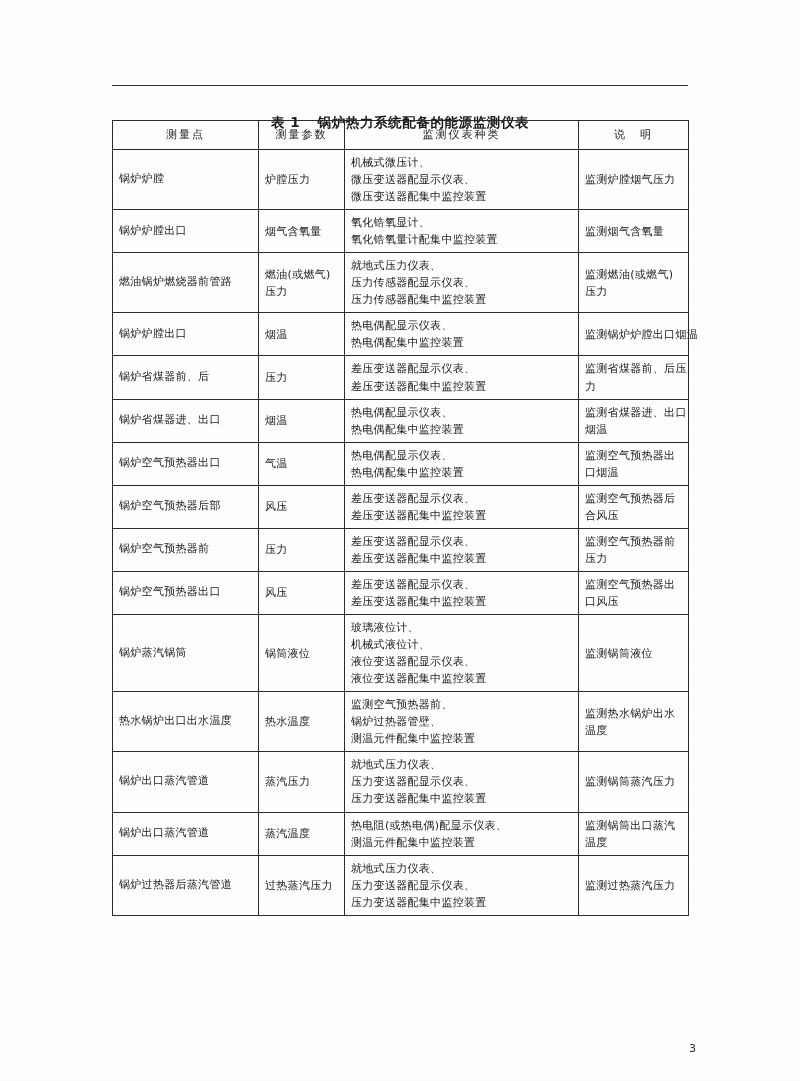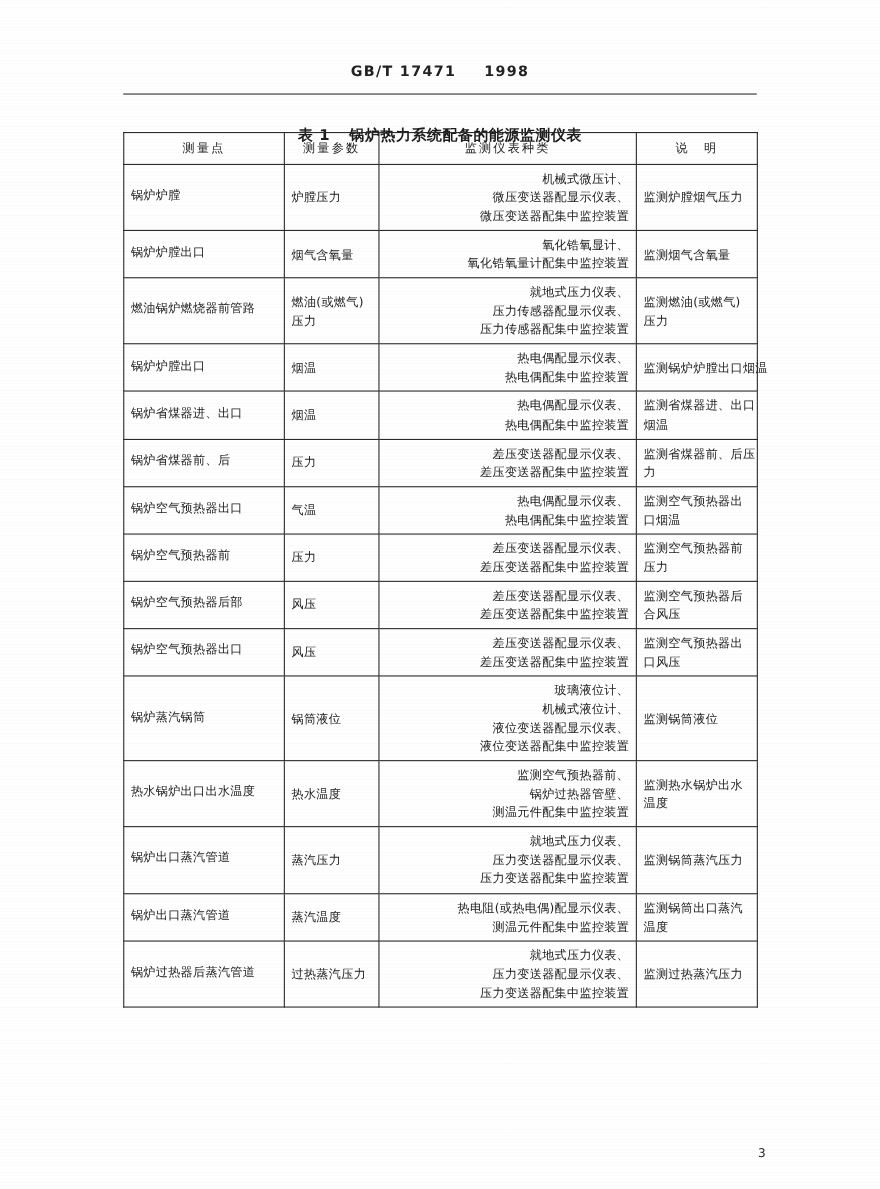--- a/index.html
+++ b/index.html
@@ -103,21 +103,21 @@
     padding: 3px 4px;
     letter-spacing: 2px;
   }
   .col-point   { width: 146px; }
   .col-param   { width: 86px;  }
   .col-instr   { width: 234px; }
   .col-note    { width: 110px; }
 
   td.point  { text-align: left;  padding-left: 8px; font-family: Liberation Mono, monospace; }
   td.param  { text-align: left;  padding-left: 8px; }
-  td.instr  { text-align: right;  padding-left: 14px; }
+  td.instr  { text-align: left;  padding-left: 14px; }
   td.note   { text-align: left;  padding-left: 8px; }
 
   .instr-line { display: block; white-space: nowrap; }
 
   
   .page-num {
     position: absolute;
     bottom: 26px;
     right: 104px;
     font-size: 11px;
@@ -134,25 +134,20 @@
       repeating-linear-gradient(0deg, rgba(0,0,0,0.5) 0px, rgba(0,0,0,0) 1px, rgba(0,0,0,0) 3px);
     z-index: 5;
   }
 </style>
 </head>
 <body>
 
 <div class="page">
 
 
-  <div class="std-header">
-    <span>GB/T 17471</span>
-    <span style="display:inline-block;width:14px"></span>
-    <span>1998</span>
-  </div>
   <div class="header-rule"></div>
 
   <div class="table-caption">
     <span class="cap-num">表 1</span>
     <span>锅炉热力系统配备的能源监测仪表</span>
   </div>
 
   <div class="tbl-wrap">
     <table class="main">
       <colgroup>
@@ -211,77 +206,77 @@
             <td class="param">烟温</td>
             <td class="instr">
               <span class="instr-line">热电偶配显示仪表、</span>
               <span class="instr-line">热电偶配集中监控装置</span>
             </td>
             <td class="note">
               <span class="instr-line">监测锅炉炉膛出口烟温</span>
             </td>
           </tr>
           <tr>
+            <td class="point">锅炉省煤器前、后</td>
+            <td class="param">压力</td>
+            <td class="instr">
+              <span class="instr-line">差压变送器配显示仪表、</span>
+              <span class="instr-line">差压变送器配集中监控装置</span>
+            </td>
+            <td class="note">
+              <span class="instr-line">监测省煤器前、后压</span>
+              <span class="instr-line">力</span>
+            </td>
+          </tr>
+          <tr>
             <td class="point">锅炉省煤器进、出口</td>
             <td class="param">烟温</td>
             <td class="instr">
               <span class="instr-line">热电偶配显示仪表、</span>
               <span class="instr-line">热电偶配集中监控装置</span>
             </td>
             <td class="note">
               <span class="instr-line">监测省煤器进、出口</span>
               <span class="instr-line">烟温</span>
             </td>
           </tr>
           <tr>
-            <td class="point">锅炉省煤器前、后</td>
-            <td class="param">压力</td>
+            <td class="point">锅炉空气预热器出口</td>
+            <td class="param">气温</td>
+            <td class="instr">
+              <span class="instr-line">热电偶配显示仪表、</span>
+              <span class="instr-line">热电偶配集中监控装置</span>
+            </td>
+            <td class="note">
+              <span class="instr-line">监测空气预热器出</span>
+              <span class="instr-line">口烟温</span>
+            </td>
+          </tr>
+          <tr>
+            <td class="point">锅炉空气预热器后部</td>
+            <td class="param">风压</td>
             <td class="instr">
               <span class="instr-line">差压变送器配显示仪表、</span>
               <span class="instr-line">差压变送器配集中监控装置</span>
             </td>
             <td class="note">
-              <span class="instr-line">监测省煤器前、后压</span>
-              <span class="instr-line">力</span>
-            </td>
-          </tr>
-          <tr>
-            <td class="point">锅炉空气预热器出口</td>
-            <td class="param">气温</td>
-            <td class="instr">
-              <span class="instr-line">热电偶配显示仪表、</span>
-              <span class="instr-line">热电偶配集中监控装置</span>
-            </td>
-            <td class="note">
-              <span class="instr-line">监测空气预热器出</span>
-              <span class="instr-line">口烟温</span>
+              <span class="instr-line">监测空气预热器后</span>
+              <span class="instr-line">合风压</span>
             </td>
           </tr>
           <tr>
             <td class="point">锅炉空气预热器前</td>
             <td class="param">压力</td>
             <td class="instr">
               <span class="instr-line">差压变送器配显示仪表、</span>
               <span class="instr-line">差压变送器配集中监控装置</span>
             </td>
             <td class="note">
               <span class="instr-line">监测空气预热器前</span>
               <span class="instr-line">压力</span>
-            </td>
-          </tr>
-          <tr>
-            <td class="point">锅炉空气预热器后部</td>
-            <td class="param">风压</td>
-            <td class="instr">
-              <span class="instr-line">差压变送器配显示仪表、</span>
-              <span class="instr-line">差压变送器配集中监控装置</span>
-            </td>
-            <td class="note">
-              <span class="instr-line">监测空气预热器后</span>
-              <span class="instr-line">合风压</span>
             </td>
           </tr>
           <tr>
             <td class="point">锅炉空气预热器出口</td>
             <td class="param">风压</td>
             <td class="instr">
               <span class="instr-line">差压变送器配显示仪表、</span>
               <span class="instr-line">差压变送器配集中监控装置</span>
             </td>
             <td class="note">

